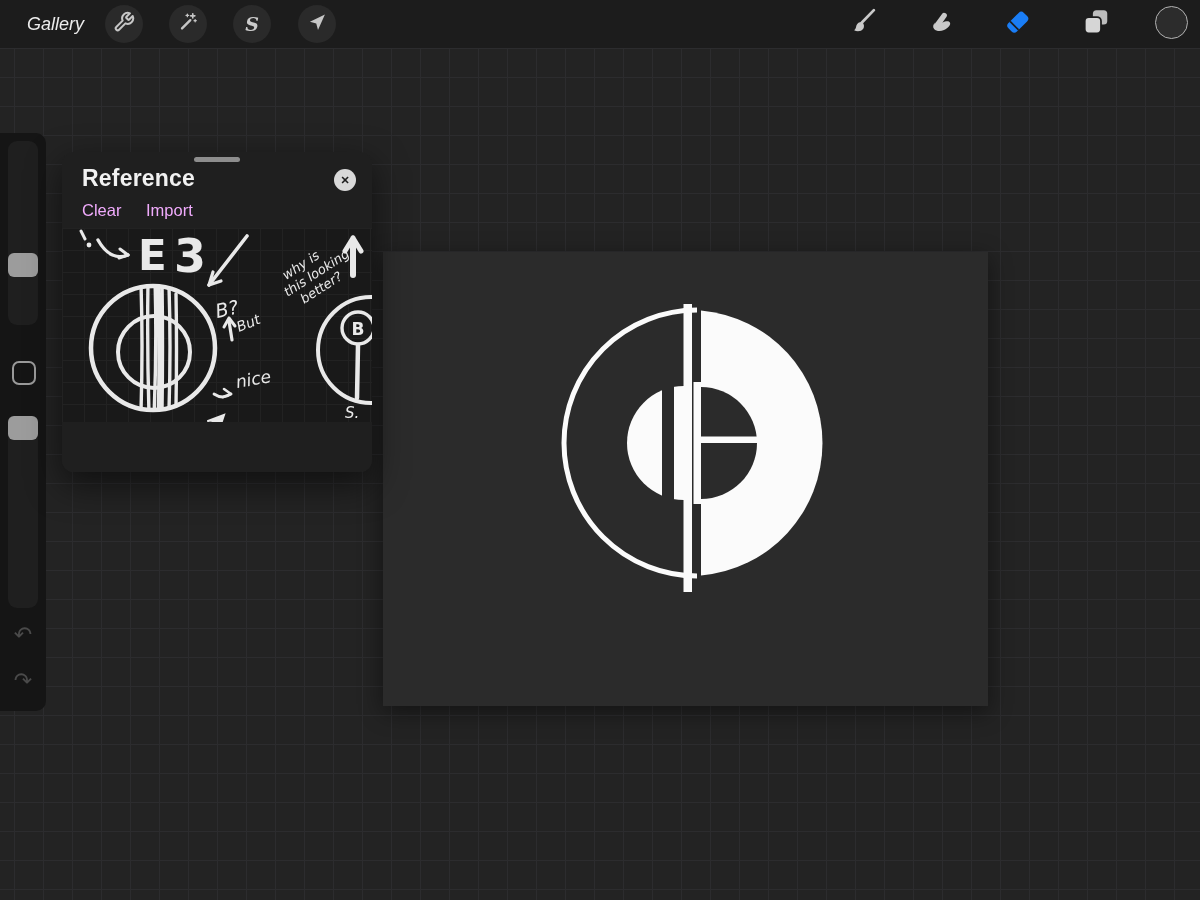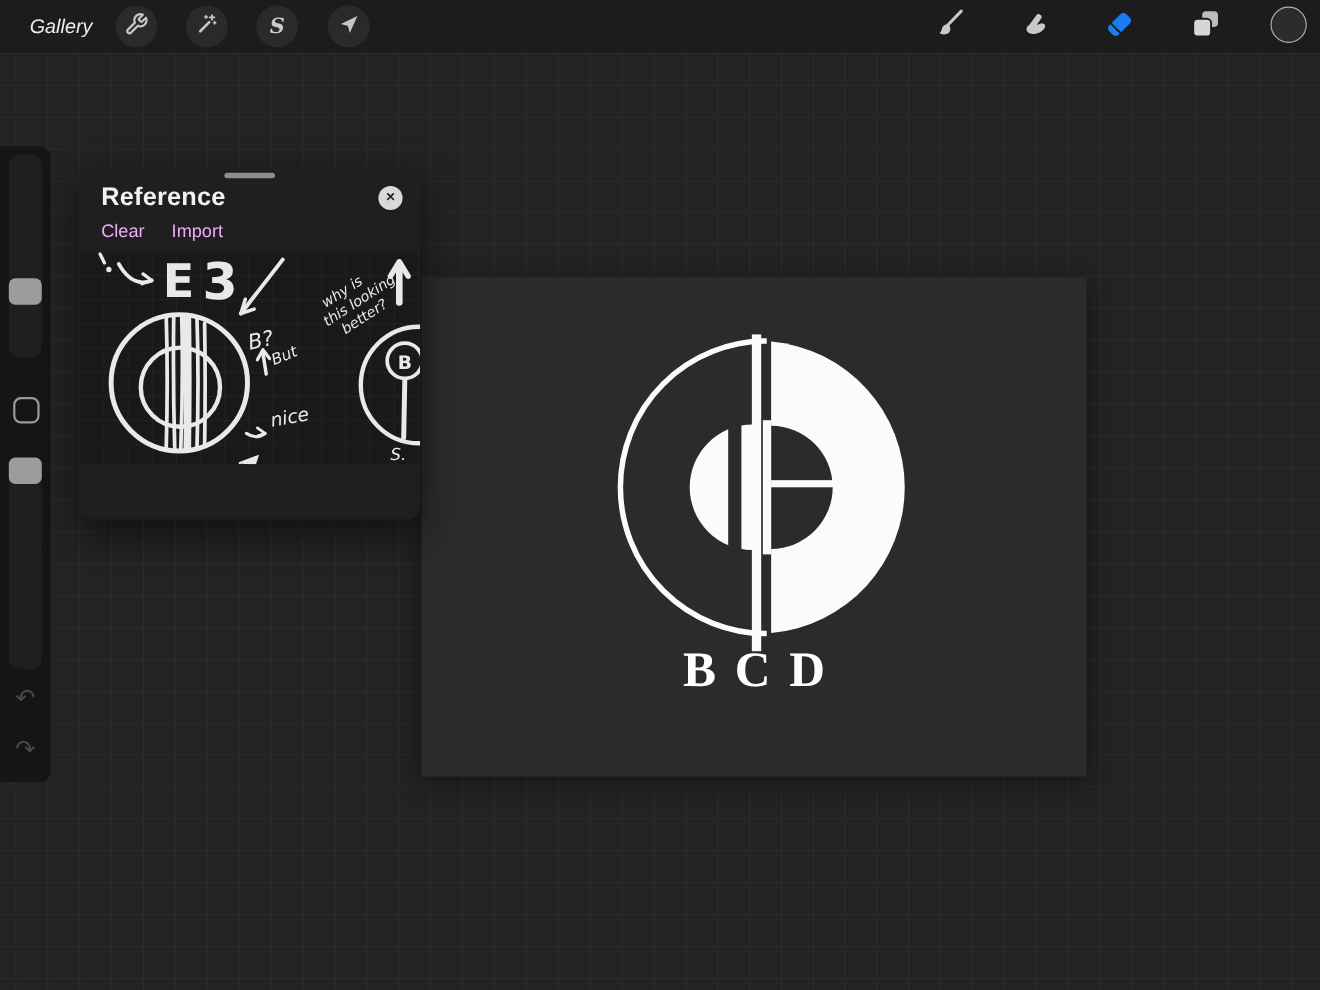--- a/index.html
+++ b/index.html
@@ -21,21 +21,21 @@
   #color-swatch{width:33px;height:33px;border-radius:50%;background:#2c2c2c;border:1.5px solid #b2b2b2;top:6px;left:1155px;box-sizing:border-box;}
 
   
   #sidebar{left:0;top:133px;width:46px;height:578px;background:#151515;border-radius:0 10px 10px 0;z-index:20;}
   .slider-track{left:8px;width:30px;background:#1f1f1f;border-radius:9px;}
   .slider-handle{left:8px;width:30px;height:24px;background:#9c9c9c;border-radius:6px;}
   #modify-btn{left:12px;top:228px;width:20px;height:20px;border:2.5px solid #9a9a9a;border-radius:7px;background:transparent;box-sizing:content-box;}
   .histbtn{left:0;width:46px;height:30px;color:#4a4a4a;font-size:22px;text-align:center;line-height:30px;}
 
   
-  #ref-panel{left:72px;top:152px;width:310px;height:320px;background:rgba(31,31,31,0.97);
+  #ref-panel{left:62px;top:152px;width:310px;height:320px;background:rgba(31,31,31,0.97);
              border-radius:12px;box-shadow:0 12px 34px rgba(0,0,0,0.55);z-index:25;}
   #ref-grab{left:132px;top:5px;width:46px;height:5px;border-radius:3px;background:#8d8d8d;}
   #ref-title{left:20px;top:13px;font-size:23px;font-weight:bold;color:#f1f1f1;letter-spacing:.2px;}
   #ref-close{left:272px;top:17px;width:22px;height:22px;border-radius:50%;background:#d9d9d9;
              color:#1f1f1f;font-size:11px;font-weight:bold;text-align:center;line-height:22px;}
   .ref-action{top:49px;font-size:16.5px;color:#f0abfc;}
   #ref-image{left:0;top:76px;width:310px;height:194px;overflow:hidden;
              background-color:#191919;
              background-image:linear-gradient(to right,#222 1px,transparent 1px),
                               linear-gradient(to bottom,#222 1px,transparent 1px);
@@ -152,21 +152,20 @@
       <rect x="318" y="184.5" width="57" height="6.5" fill="#fbfbfb"></rect>
 
       <path d="M314,58 A133,133 0 0 0 314,324" fill="none" stroke="#fbfbfb" stroke-width="5"></path>
 
       <rect x="300.5" y="52" width="8.5" height="288" fill="#fbfbfb"></rect>
       <rect x="310.5" y="130" width="7.5" height="122" fill="#fbfbfb"></rect>
 
       <path d="M301,134 A57,57 0 0 0 301,248 Z" fill="#fbfbfb"></path>
       <rect x="279" y="130" width="12" height="122" fill="#2b2b2b"></rect>
     </svg>
-    <div id="logo-text" class="abs">BCD</div>
   </div>
 
   <div id="ref-panel" class="abs">
     <div id="ref-grab" class="abs"></div>
     <div id="ref-title" class="abs">Reference</div>
     <div id="ref-close" class="abs">✕</div>
     <div class="ref-action abs" style="left:20px">Clear</div>
     <div class="ref-action abs" style="left:84px">Import</div>
 
     <div id="ref-image" class="abs">

